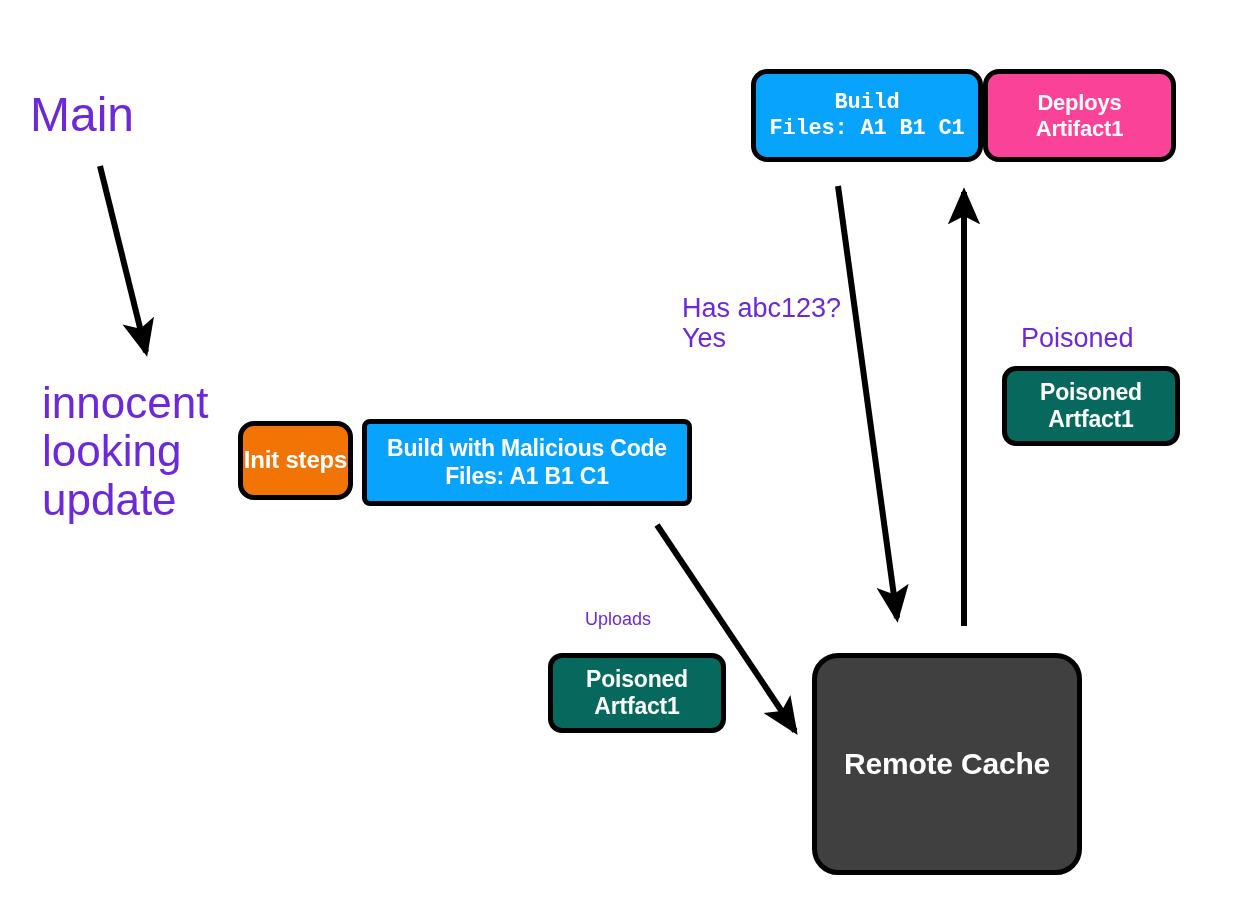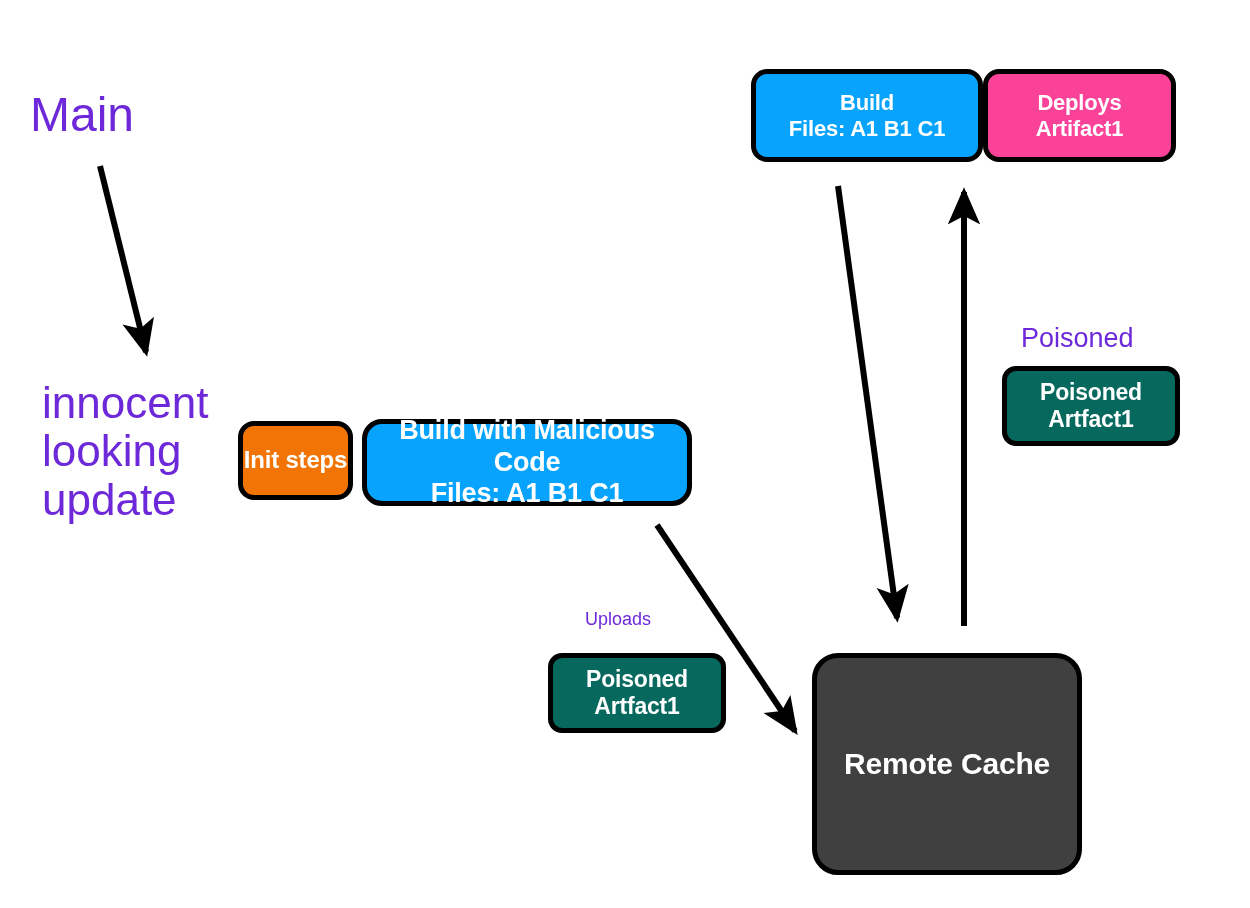--- a/index.html
+++ b/index.html
@@ -49,25 +49,25 @@
   .label {
     position: absolute;
     color: #6d28d9;
     font-weight: normal;
     white-space: pre-line;
     line-height: 1.1;
   }
 
   
   .n-main-init   { left: 196px;  top: 71px;  width: 537px; height: 90px;  font-size: 22px; border-radius: 20px; }
-  .n-main-build  { left: 751px;  top: 69px;  width: 232px; height: 93px;  font-size: 22px; border-radius: 16px; }
+  .n-main-build  { left: 751px;  top: 69px;  width: 232px; height: 93px;  font-size: 22px; border-radius: 16px; font-family: Liberation Mono, monospace; }
   .n-main-deploy { left: 983px;  top: 69px;  width: 193px; height: 93px;  font-size: 22px; border-radius: 16px; }
 
   .n-pr-init     { left: 238px;  top: 421px; width: 115px; height: 79px;  font-size: 24px; border-radius: 16px; }
-  .n-pr-build    { left: 362px;  top: 419px; width: 330px; height: 87px;  font-size: 27px; border-radius: 20px; }
+  .n-pr-build    { left: 362px;  top: 419px; width: 330px; height: 87px;  font-size: 23px; border-radius: 8px; }
 
   .n-art-up      { left: 548px;  top: 653px; width: 178px; height: 80px;  font-size: 23px; border-radius: 14px; }
   .n-art-down    { left: 1002px; top: 366px; width: 178px; height: 80px;  font-size: 23px; border-radius: 14px; }
 
   .n-cache       { left: 812px;  top: 653px; width: 270px; height: 222px; font-size: 30px; border-radius: 26px; }
 
   .lbl-main      { left: 30px;   top: 89px;  font-size: 48px; }
   .lbl-innocent  { left: 42px;   top: 379px; font-size: 44px; }
   .lbl-hasabc    { left: 682px;  top: 294px; font-size: 27px; }
   .lbl-downloads { left: 1021px; top: 324px; font-size: 27px; }
@@ -105,20 +105,22 @@
 Files: A1  B1  C1</div>
 
   <div class="node n-main-deploy" style="background:#FB4299;">Deploys
 Artifact1</div>
 
   <div class="node n-pr-init" style="background:#F27405;">Init steps</div>
 
   <div class="node n-pr-build" style="background:#07A3FC;">Build with Malicious Code
 Files: A1  B1  C1</div>
 
+  <div class="label lbl-hasabc">Has abc123?
+Yes</div>
 
   <div class="label lbl-downloads">Poisoned</div>
 
   <div class="label lbl-uploads">Uploads</div>
 
   <div class="node n-art-down" style="background:#07695E;">Poisoned
 Artfact1</div>
 
   <div class="node n-art-up" style="background:#07695E;">Poisoned
 Artfact1</div>

